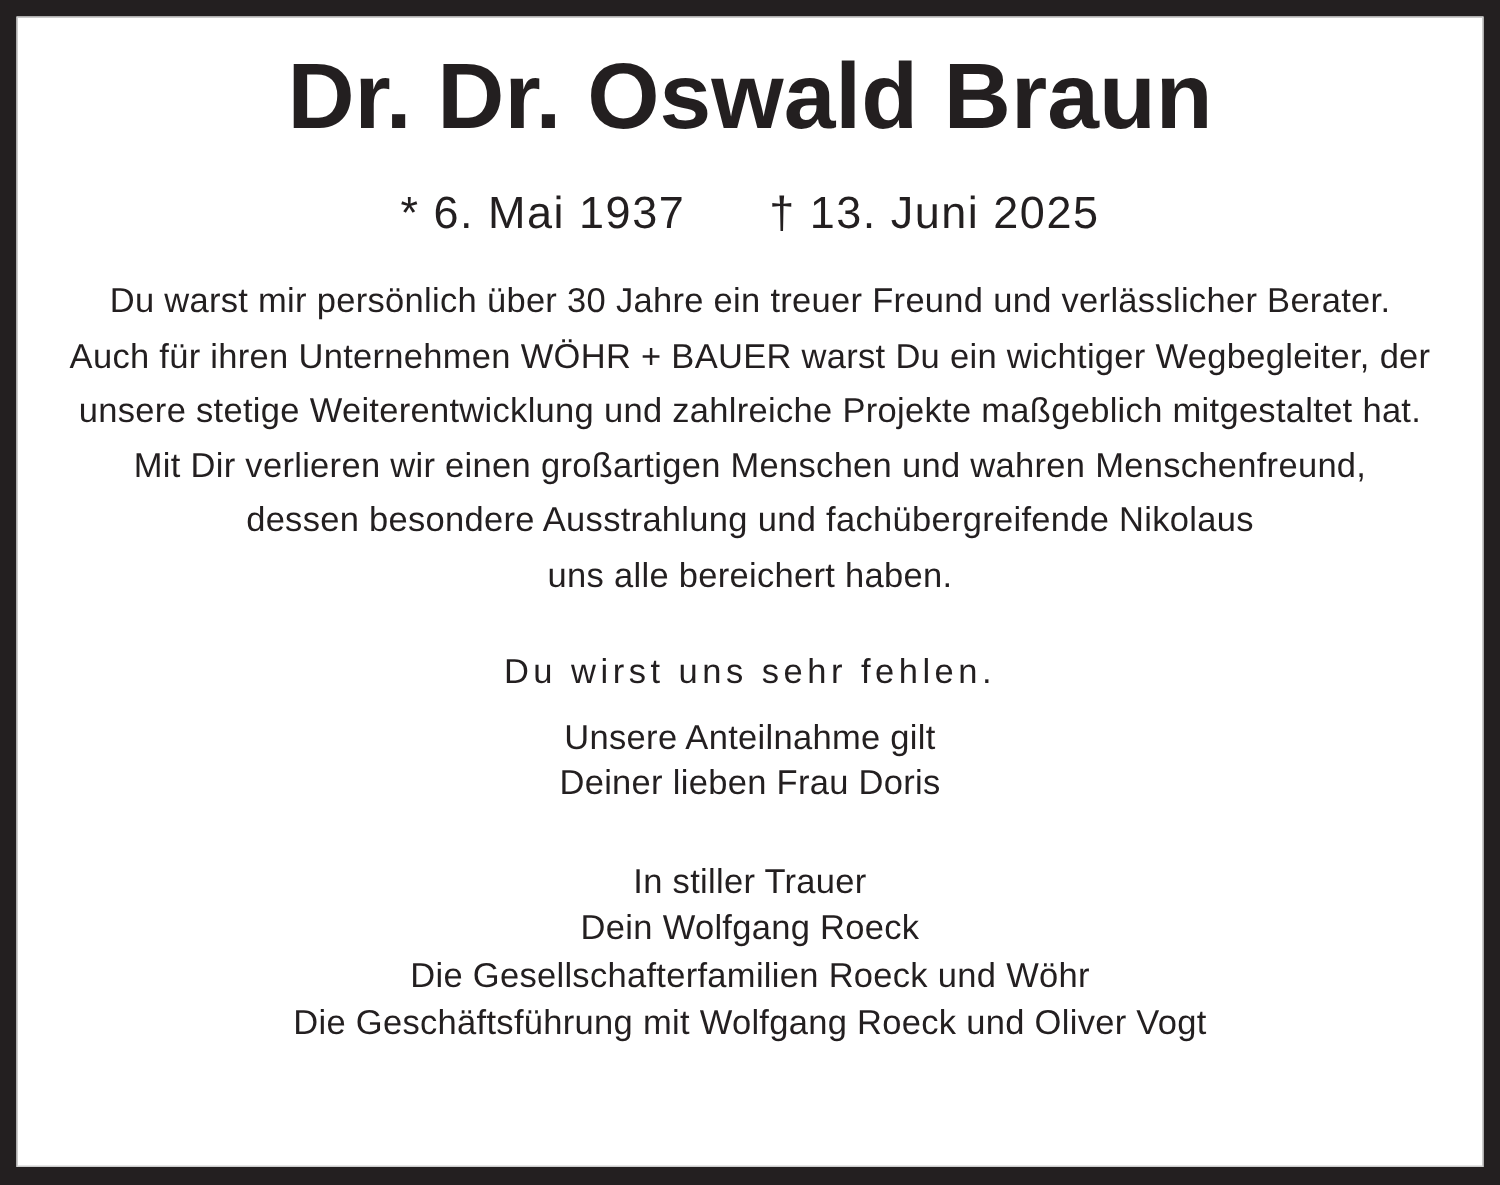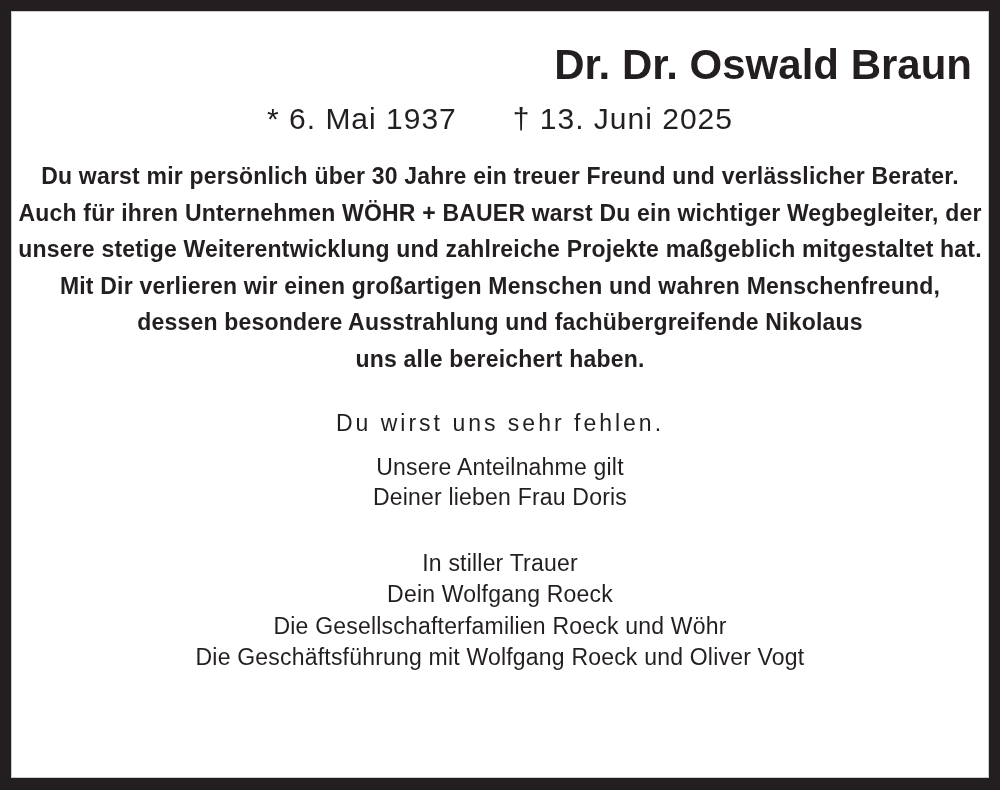--- a/index.html
+++ b/index.html
@@ -24,44 +24,42 @@
   .inner {
     width: 100%;
     height: 100%;
     box-sizing: border-box;
     border: 1px solid var(--inner-line, #cccccc);
     overflow: hidden;
     text-align: center;
     color: var(--text, #231f20);
   }
   .deceased-name {
-    margin: 21px 16px 0 0;
-    font-size: 42px;
+    margin: 21px 0 0 0;
+    font-size: 62px;
     line-height: 64px;
     font-weight: 700;
     letter-spacing: 0px;
     white-space: nowrap;
-    text-align: right;
   }
   .dates {
-    margin-top: 4px;
+    margin-top: 28px;
     font-size: 30px;
     line-height: 36px;
     letter-spacing: 1px;
     white-space: nowrap;
   }
   .dates .death {
     margin-left: 56px;
   }
   .tribute {
     margin-top: 21px;
     font-size: 23px;
     line-height: 36.5px;
     letter-spacing: 0.2px;
-    font-weight: bold;
   }
   .tribute .line,
   .condolence .line,
   .signature .line {
     white-space: nowrap;
   }
   .farewell {
     margin-top: 28px;
     font-size: 23px;
     line-height: 36.5px;

